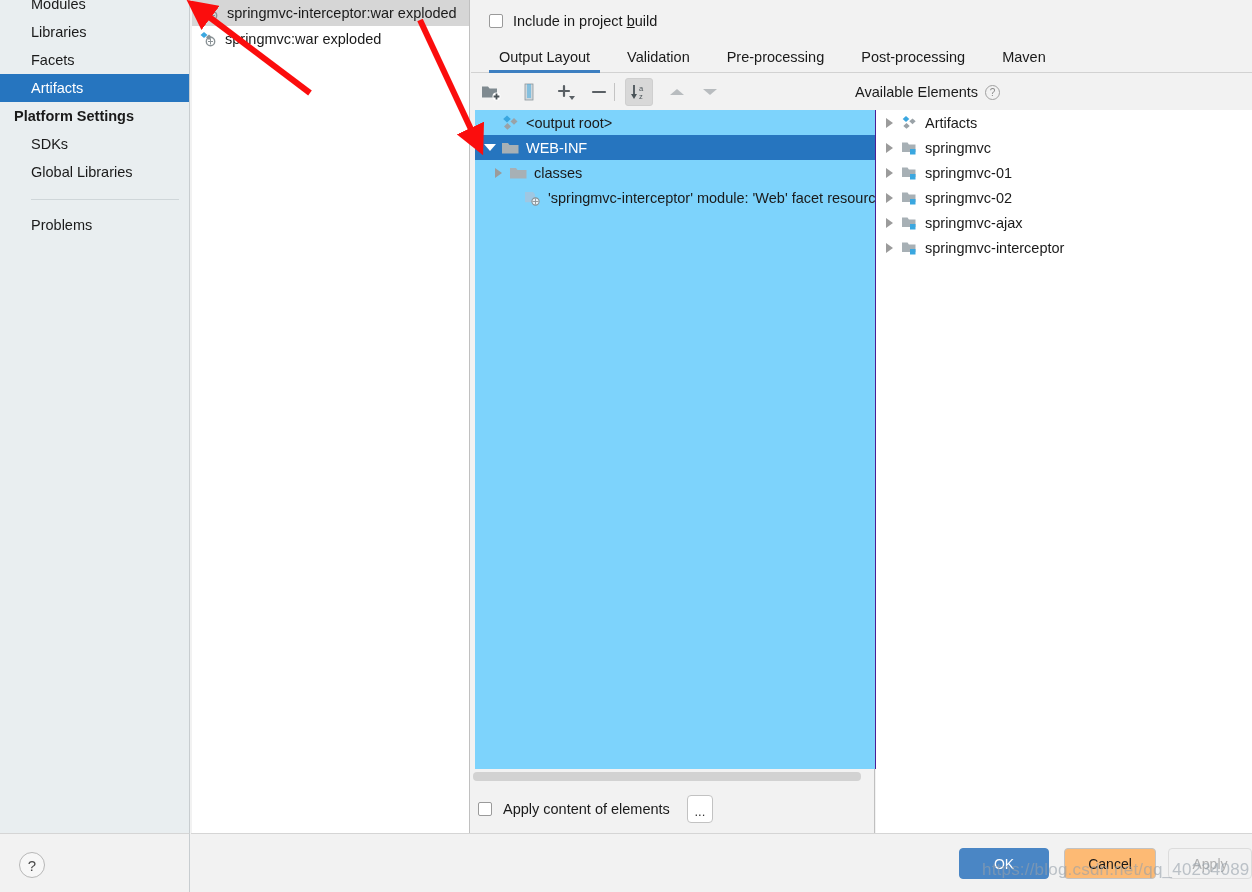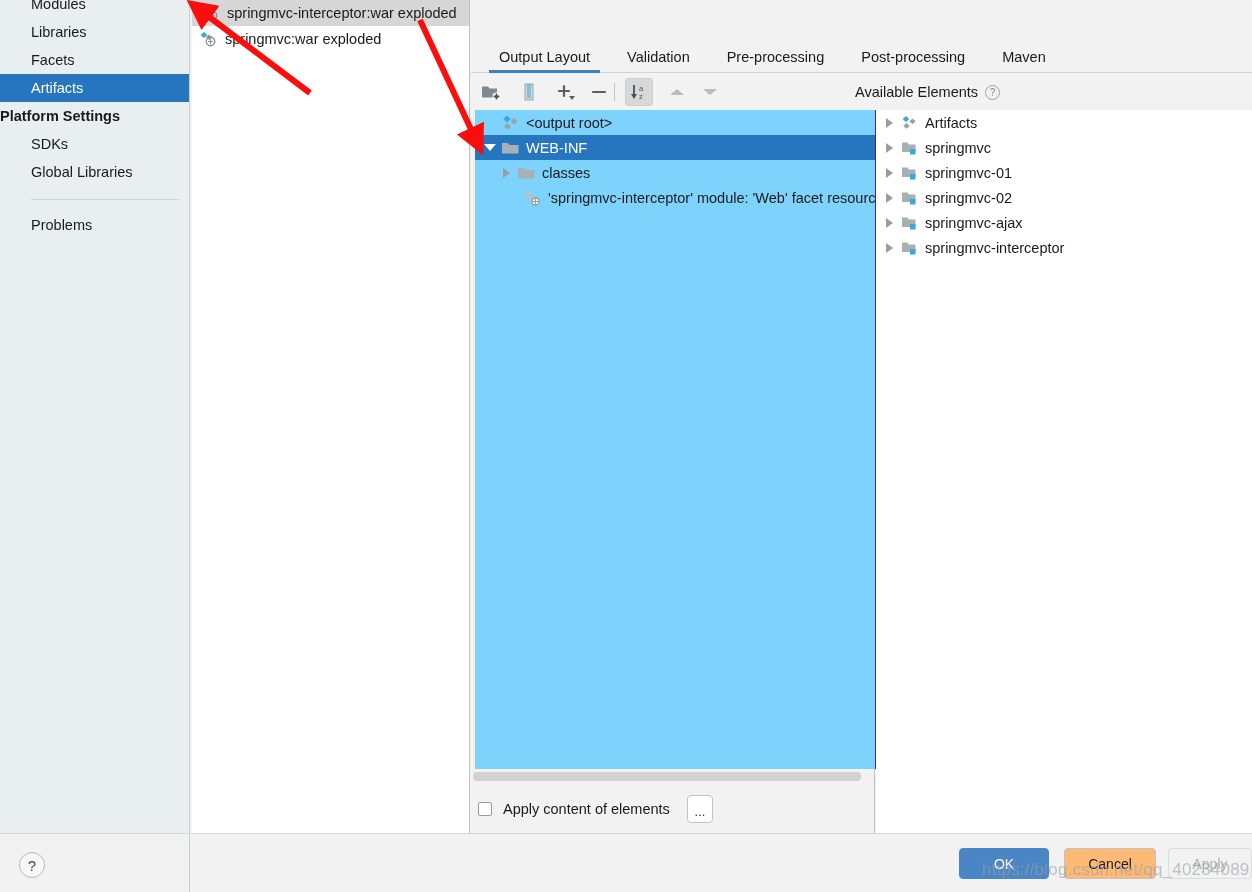--- a/index.html
+++ b/index.html
@@ -34,21 +34,21 @@
     color: #1a1a1a;
     white-space: nowrap;
   }
   .side-item.selected {
     background: #2675bf;
     color: #ffffff;
   }
   .side-head {
     height: 28px;
     line-height: 28px;
-    padding-left: 0;
+    padding-left: 14px;
     font-size: 14.5px;
     font-weight: bold;
     color: #1a1a1a;
     white-space: nowrap;
   }
   .side-sep {
     margin: 13px 10px 11px 31px;
     height: 1px;
     background: #cfd6d9;
   }
@@ -408,20 +408,24 @@
           <circle cx="11.5" cy="10.5" r="4.2" fill="none" stroke="#8a9296" stroke-width="1.4"></circle>
           <path d="M9 10.5 L14 10.5 M11.5 7.5 L11.5 13.5" stroke="#8a9296" stroke-width="1"></path>
         </svg>
       </span>
       <span>springmvc:war exploded</span>
     </div>
   </div>
 
   <div id="editor">
 
+    <div id="include-row">
+      <span class="cb"></span>
+      <span id="include-label"><span>Include in project </span><u>b</u><span>uild</span></span>
+    </div>
 
     <div id="tabs">
       <div class="tab active">
         <span>Output Layout</span>
       </div>
       <div class="tab">
         <span>Validation</span>
       </div>
       <div class="tab">
         <span>Pre-processing</span>
@@ -510,21 +514,21 @@
             <span class="tri-down"></span>
           </span>
         <span class="ticon">
           <svg width="20" height="16" viewBox="0 0 20 16">
             <path d="M1 3 h6 l1.5 2 h9 v8.5 h-16.5 z" fill="#a7b0b5"></path>
           </svg>
         </span>
         <span>WEB-INF</span>
       </div>
 
-      <div class="tnode" style="padding-left:20px;">
+      <div class="tnode" style="padding-left:12px;">
         <span class="twist">
             <span class="tri-right"></span>
           </span>
         <span class="ticon">
           <svg width="20" height="16" viewBox="0 0 20 16">
             <path d="M1 3 h6 l1.5 2 h9 v8.5 h-16.5 z" fill="#a7b0b5"></path>
           </svg>
         </span>
         <span>classes</span>
       </div>

